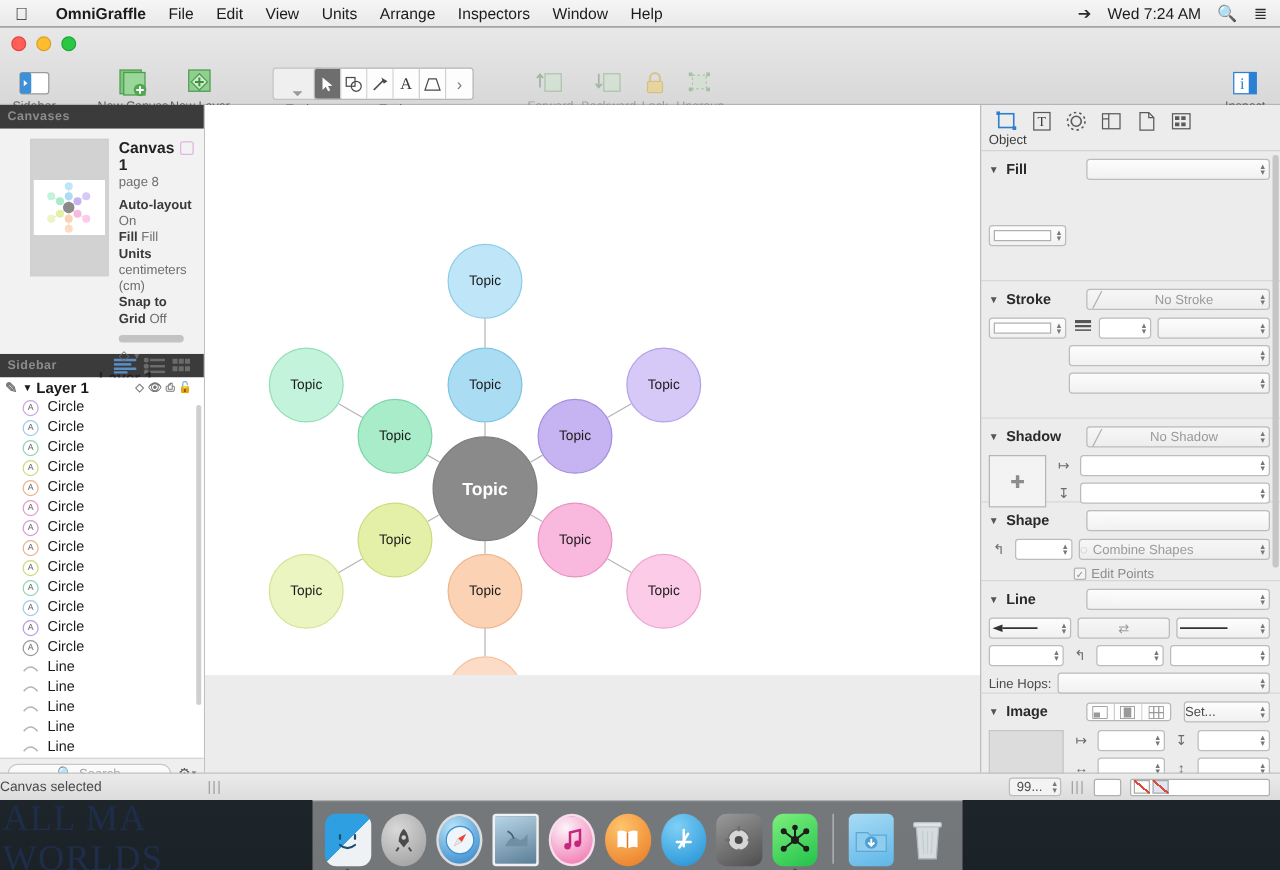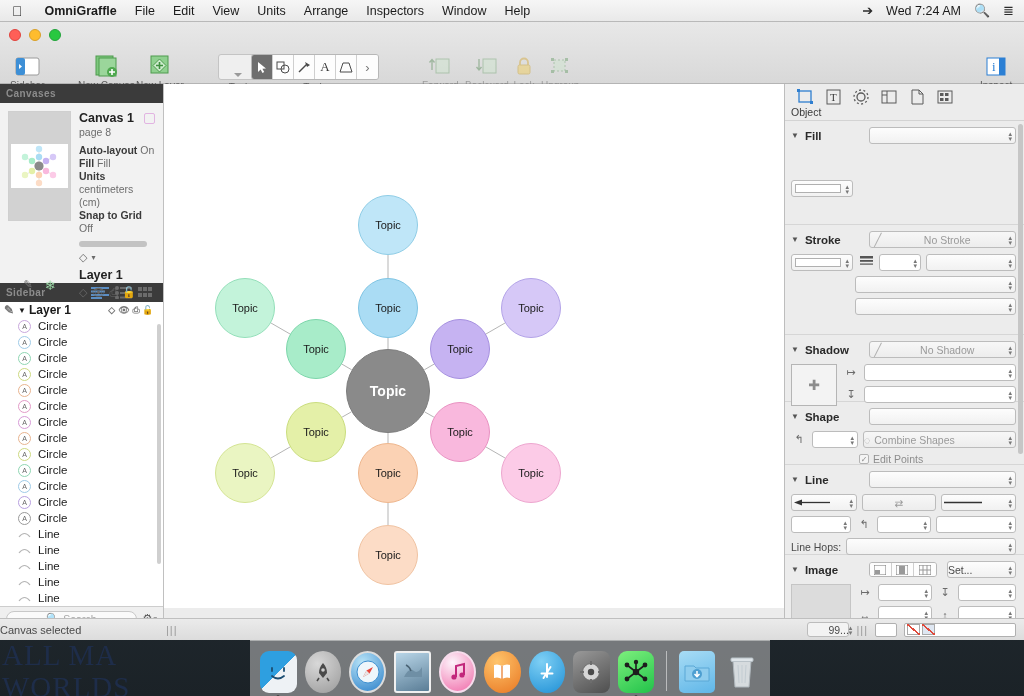--- a/index.html
+++ b/index.html
@@ -70,33 +70,33 @@
   .toolsseg .tbtn {
     width: 21px; height: 100%; background: #fdfdfd; border-right: 1px solid #cfcfcf;
     display: flex; align-items: center; justify-content: center; font-size: 12px; color: #3a3a3a;
   }
   .toolsseg .tbtn:last-child { border-right: none; }
   .toolsseg .tbtn.sel { background: #6e6e6e; color: #fff; }
 
   .disabled { opacity: .48; }
 
   
-  .content { position: absolute; top: 62px; left: 0; width: 1024px; height: 524px; display: flex; }
+  .content { position: absolute; top: 62px; left: 0; width: 1024px; height: 456px; display: flex; }
 
   
   .sidebar { width: 164px; height: 534px; background: #fff; position: relative; border-right: 1px solid #c0c0c0; }
   .panelhdr {
     height: 19px; background: #3b3b3b; color: #8c8c8c; display: flex; align-items: center;
     padding: 0 6px; font-size: 10px; font-weight: bold; letter-spacing: .4px;
   }
   .panelhdr .hdr-icons { margin-left: auto; display: flex; gap: 3px; align-items:center; }
   .hicon { width: 20px; height: 13px; border-radius: 2px; display:block; }
 
   .canvases { height: 180px; background: #f2f2f2; position: relative; }
-  .canvasrow { display: flex; padding: 8px 8px 0 8px; }
+  .canvasrow { display: flex; padding: 8px 8px 0 24px; }
   .thumbwrap {
     width: 63px; height: 110px; background: #d2d2d2; border: 1px solid #cfcfcf;
     display: flex; align-items: center; justify-content: center;
   }
   .thumb { width: 57px; height: 44px; background: #fff; position: relative; overflow: hidden; }
   .cmeta { padding-left: 8px; flex: 1; }
   .cmeta .ctitle { font-weight: bold; font-size: 12.5px; color: #222; }
   .cmeta .cpage { font-size: 10.5px; color: #6d6d6d; margin-top: 1px; }
   .cmeta .cattr { font-size: 10.5px; color: #6d6d6d; margin-top: 6px; line-height: 13px; }
   .cmeta .cattr b { color: #3a3a3a; font-weight: bold; }
@@ -913,21 +913,21 @@
             </div>
           </div>
         </div>
       </div>
     </div>
 
     <div class="statusbar">
       <span class="grip" style="padding-left:166px;">|||</span>
       <span class="msg">Canvas selected</span>
       <span style="margin-left:auto;display:flex;align-items:center;gap:7px;padding-right:8px;">
-        <span class="ctl" style="width:42px;height:15px;padding-left:20px;background:#f3f3f3;">
+        <span class="ctl" style="width:42px;height:15px;padding-left:5px;background:#f3f3f3;">
           <span>99...</span>
           <span class="steps">▴<br>▾</span>
         </span>
         <span class="grip">|||</span>
         <span class="proxy"></span>
         <span class="proxy2">
           <span class="nofill"></span>
           <span class="nostroke"></span>
         </span>
       </span>

